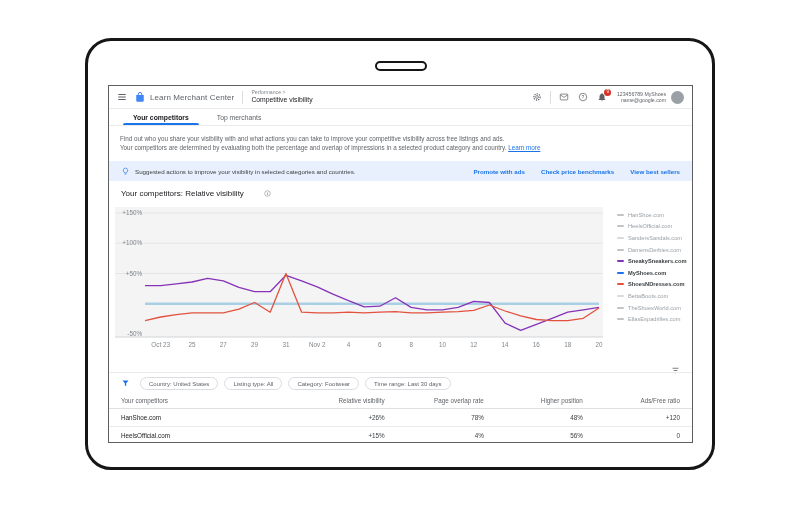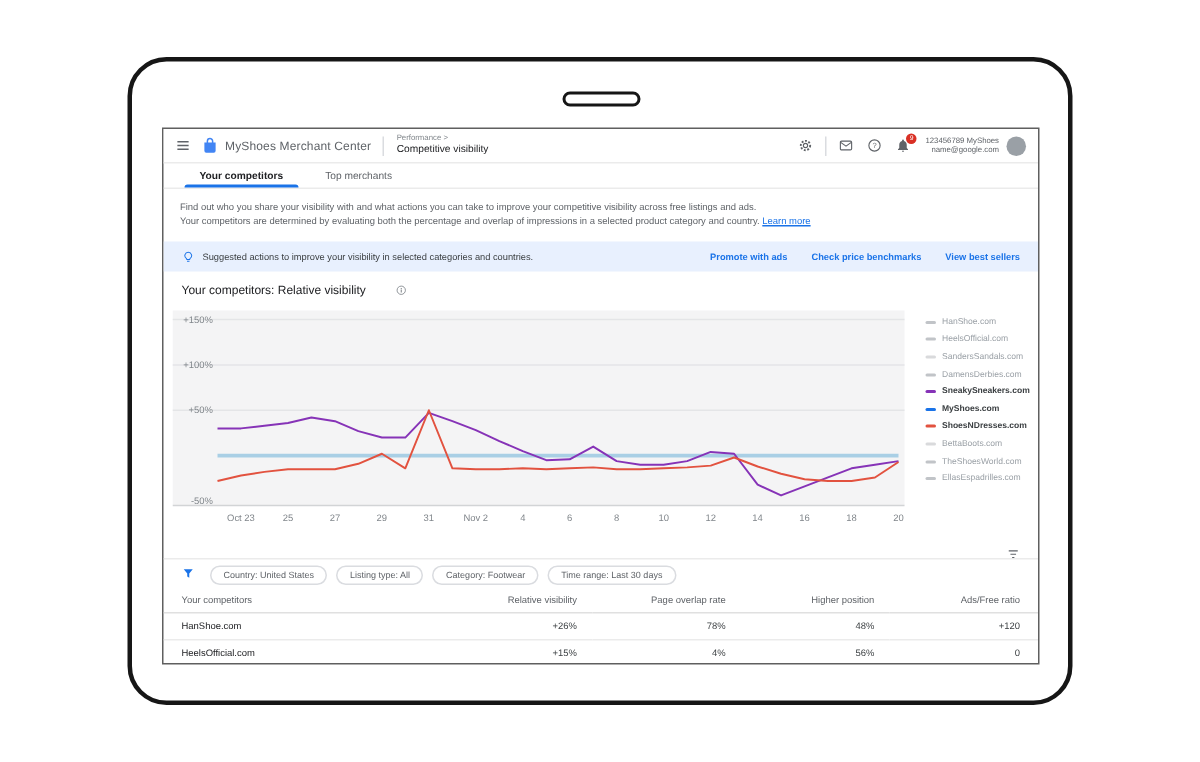--- a/index.html
+++ b/index.html
@@ -83,21 +83,21 @@
         <svg width="10" height="10" viewBox="0 0 24 24">
             <path d="M3 6h18M3 12h18M3 18h18" stroke="#5f6368" stroke-width="2.4" fill="none"></path>
           </svg>
       </span>
       <span class="hicon" style="margin-left:7px">
         <svg width="12" height="12" viewBox="0 0 24 24">
           <path fill="#4285f4" d="M4.5 8h15v11a2.5 2.5 0 0 1-2.5 2.5H7A2.5 2.5 0 0 1 4.5 19z"></path>
           <path fill="none" stroke="#4285f4" stroke-width="2" d="M8.5 9V6.3a3.5 3.5 0 0 1 7 0V9"></path>
         </svg>
       </span>
-      <span class="product-name">MyShoes Merchant Center</span>
+      <span class="product-name">Learn Merchant Center</span>
       <span class="vdiv"></span>
       <span class="crumbs">
         <span class="crumb-parent">Performance &gt;</span>
         <span class="crumb-current">Competitive visibility</span>
       </span>
       <span class="spacer"></span>
       <span class="hicon right-icon">
         <svg width="10" height="10" viewBox="0 0 24 24">
           <circle cx="12" cy="12" r="7.5" fill="none" stroke="#5f6368" stroke-width="3" stroke-dasharray="3 2.6"></circle>
           <circle cx="12" cy="12" r="3.4" fill="none" stroke="#5f6368" stroke-width="1.8"></circle>

